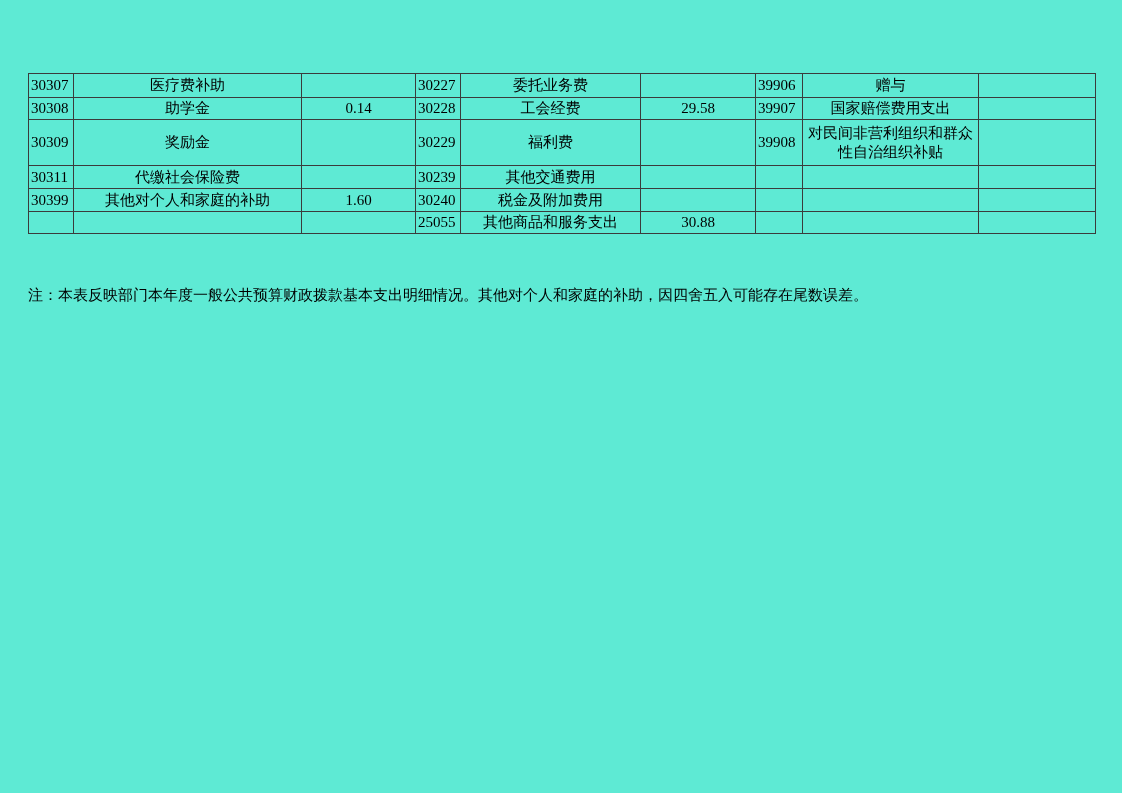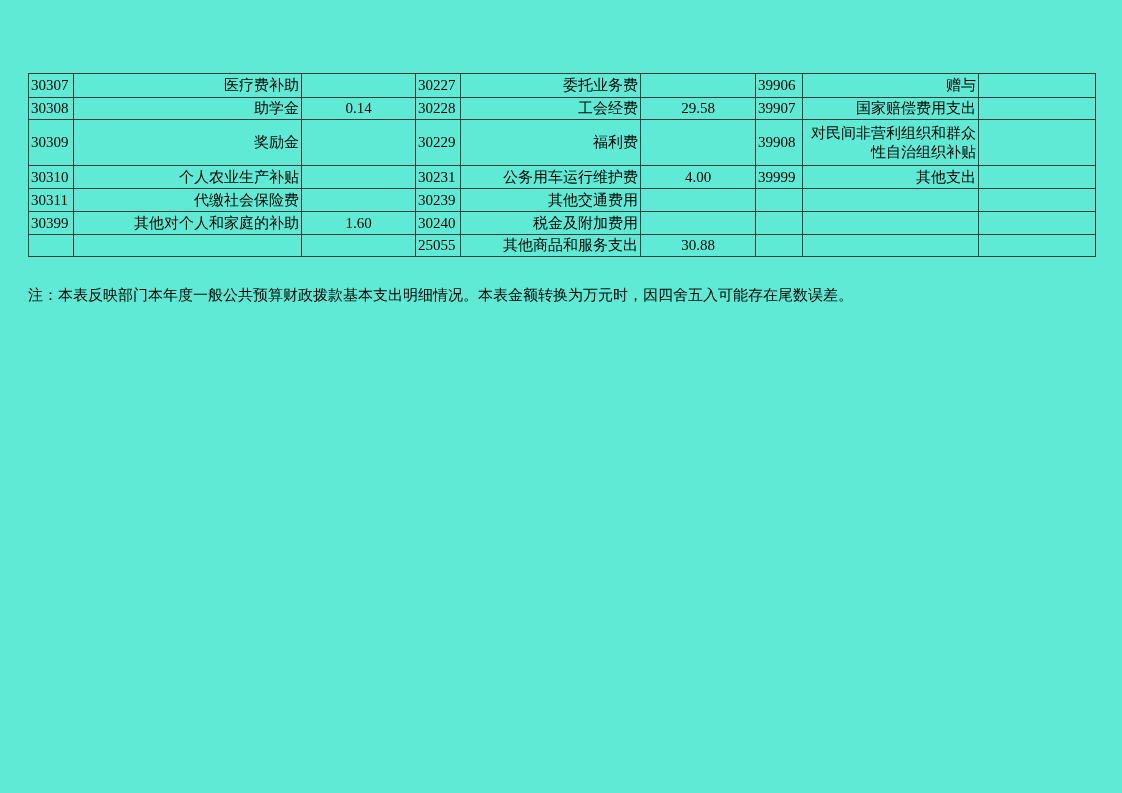--- a/index.html
+++ b/index.html
@@ -26,21 +26,21 @@
   }
   table.budget td {
     border: 1px solid #3b3b3b;
     font-size: 15px;
     line-height: 1.25;
     padding: 0 2px;
     vertical-align: middle;
     overflow: hidden;
   }
   td.code { text-align: left; padding-left: 2px; }
-  td.item { text-align: right; padding-left: 3px; word-break: break-all; }
+  td.item { text-align: center; padding-left: 3px; word-break: break-all; }
   td.amount { text-align: center; padding-right: 2px; }
   tr.h24 { height: 24px; }
   tr.h23 { height: 23px; }
   tr.h22 { height: 22px; }
   tr.h46 { height: 46px; }
   tr.total td { font-weight: bold; font-size: 15px; }
   td.tlabel { text-align: center; }
   td.tvalue { text-align: right; padding-right: 2px; }
   .footnote {
     position: absolute;
@@ -97,31 +97,20 @@
         <td class="item">奖励金</td>
         <td class="amount"></td>
         <td class="code">30229</td>
         <td class="item">福利费</td>
         <td class="amount"></td>
         <td class="code">39908</td>
         <td class="item">对民间非营利组织和群众性自治组织补贴</td>
         <td class="amount"></td>
       </tr>
       <tr class="h23">
-        <td class="code">30310</td>
-        <td class="item">个人农业生产补贴</td>
-        <td class="amount"></td>
-        <td class="code">30231</td>
-        <td class="item">公务用车运行维护费</td>
-        <td class="amount">4.00</td>
-        <td class="code">39999</td>
-        <td class="item">其他支出</td>
-        <td class="amount"></td>
-      </tr>
-      <tr class="h23">
         <td class="code">30311</td>
         <td class="item">代缴社会保险费</td>
         <td class="amount"></td>
         <td class="code">30239</td>
         <td class="item">其他交通费用</td>
         <td class="amount"></td>
         <td class="code"></td>
         <td class="item"></td>
         <td class="amount"></td>
       </tr>
@@ -143,15 +132,15 @@
         <td class="code">25055</td>
         <td class="item">其他商品和服务支出</td>
         <td class="amount">30.88</td>
         <td class="code"></td>
         <td class="item"></td>
         <td class="amount"></td>
       </tr>
     </tbody>
   </table>
 
-  <div class="footnote">注：本表反映部门本年度一般公共预算财政拨款基本支出明细情况。本表金额转换为万元时，因四舍五入可能存在尾数误差。</div>
+  <div class="footnote">注：本表反映部门本年度一般公共预算财政拨款基本支出明细情况。其他对个人和家庭的补助，因四舍五入可能存在尾数误差。</div>
 
 </div>
 
 </body></html>

